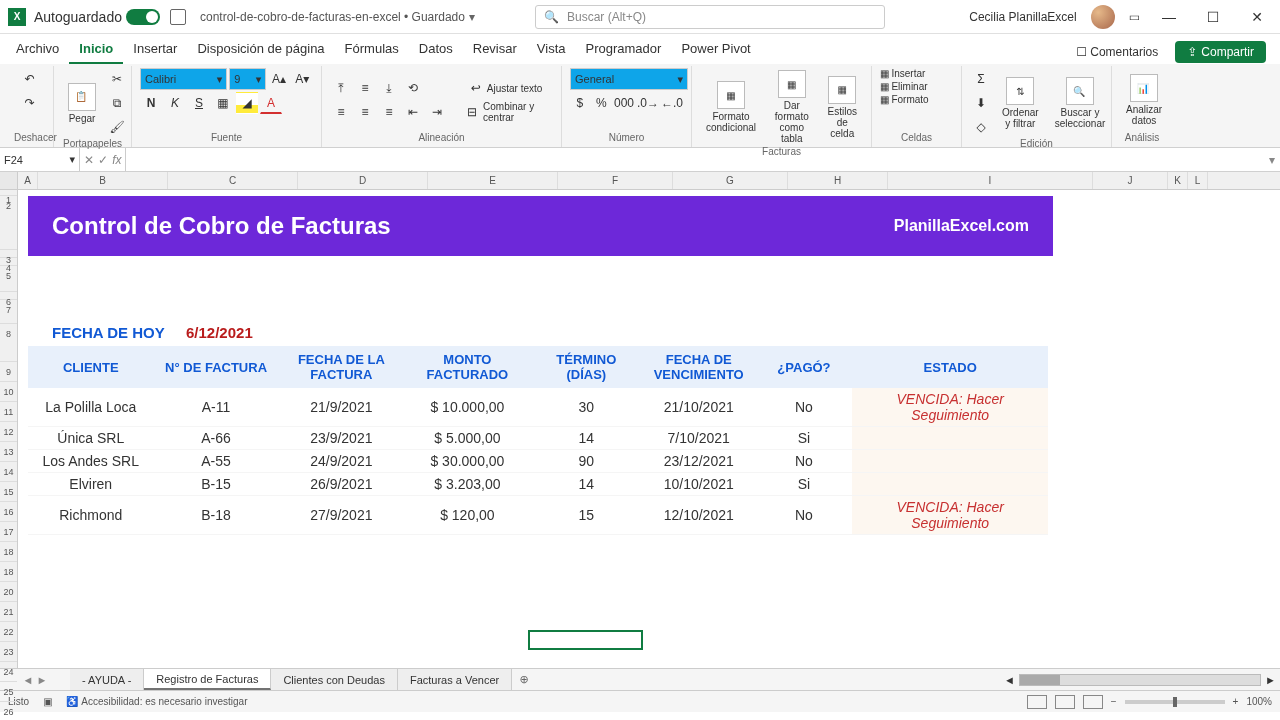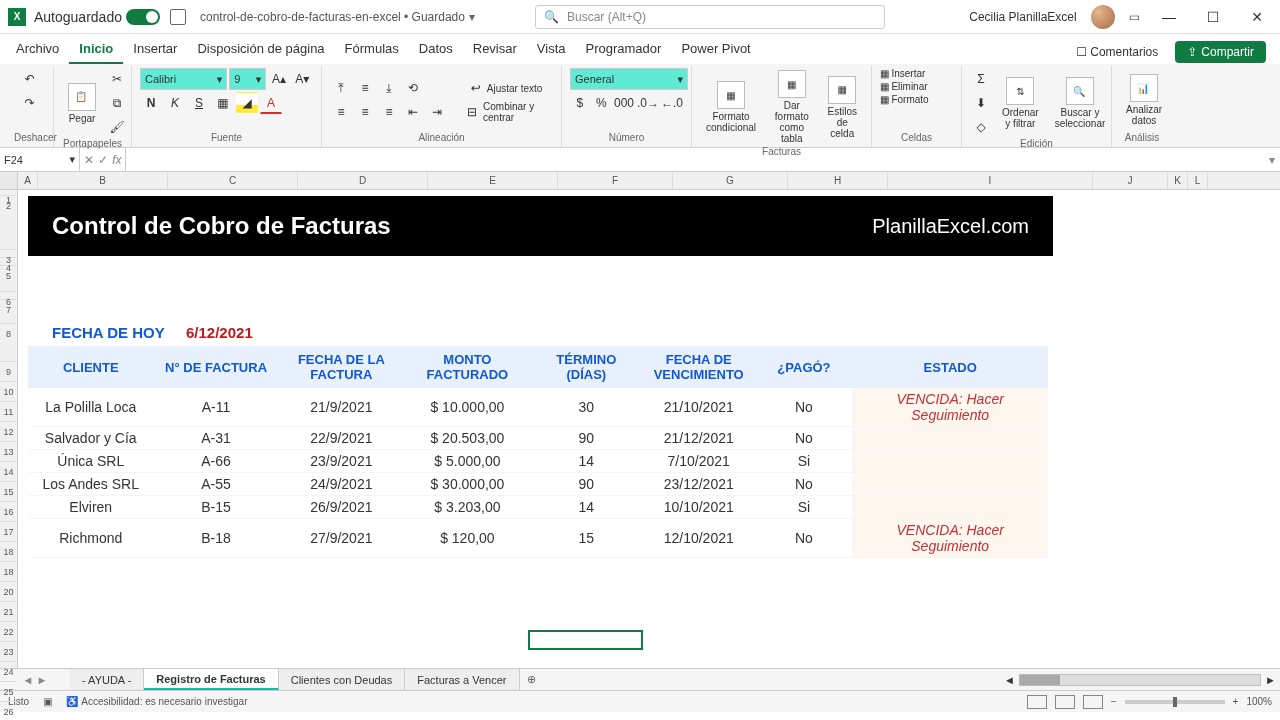--- a/index.html
+++ b/index.html
@@ -28,21 +28,21 @@
 .ribbon-right { margin-left:auto; display:flex; gap:8px; align-items:center; padding-right:8px;}
 .comments-btn { font-size:12px; padding:4px 8px; border:1px solid transparent;}
 .share-btn { background:#107c41; color:#fff; padding:4px 12px; border-radius:4px; font-size:12px; display:flex; align-items:center; gap:4px;}
 
 
 .ribbon-body { height: 84px; background: #f5f5f5; border-bottom: 1px solid #d0d0d0; display: flex; padding: 2px 6px 0; }
 .rgroup { border-right: 1px solid #ddd; padding: 2px 8px; display: flex; flex-direction: column; justify-content: space-between; }
 .rgroup-label { font-size: 10px; text-align: center; color: #666; padding-bottom: 2px; }
 .rg-content { flex:1; display:flex; align-items:center; gap:4px; }
 .btn-sm { width: 22px; height: 22px; display:flex; align-items:center; justify-content:center; border:1px solid transparent; font-size:12px;}
-.font-combo { height:22px; border:1px solid #ccc; background:#5eead4; padding:0 4px; font-size:11px; display:flex; align-items:center; justify-content:space-between;}
+.font-combo { height:22px; border:1px solid #ccc; background:#0ea5e9; padding:0 4px; font-size:11px; display:flex; align-items:center; justify-content:space-between;}
 .vstack { display:flex; flex-direction:column; gap:2px;}
 .hstack { display:flex; gap:2px; align-items:center;}
 .big-btn { display:flex; flex-direction:column; align-items:center; justify-content:center; font-size:10px; padding:2px 6px; gap:2px; text-align:center; line-height:1.1;}
 .big-icon { width:28px; height:28px; border:1px solid #bbb; background:#fff; display:flex;align-items:center;justify-content:center;}
 
 
 .formula-row { height: 24px; border-bottom: 1px solid #d0d0d0; display: flex; align-items: stretch; }
 .name-box { width: 80px; border-right:1px solid #ccc; padding:0 4px; font-size:11px; display:flex; align-items:center; justify-content:space-between;}
 .fx-btns { display:flex; align-items:center; padding:0 4px; gap:4px; border-right:1px solid #ccc; color:#888;}
 .formula-input { flex:1; padding:0 6px; font-size:11px; display:flex; align-items:center;}
@@ -53,43 +53,43 @@
 .corner { width: 18px; border-right:1px solid #ccc; background:#e8e8e8;}
 .ch { border-right:1px solid #ddd; text-align:center; line-height:18px;}
 
 
 .grid-wrap { display:flex; height: 478px; position:relative;}
 .row-headers { width:18px; background:#f0f0f0; border-right:1px solid #ccc; font-size:9px; color:#555;}
 .rh { height:20px; border-bottom:1px solid #ddd; text-align:center; line-height:20px;}
 .sheet { flex:1; position:relative; overflow:hidden;}
 
 
-.banner { position:absolute; left:10px; top:6px; width:1025px; height:60px; background:#000000; color:#fff; display:flex; align-items:center; justify-content:space-between; padding:0 24px;}
+.banner { position:absolute; left:10px; top:6px; width:1025px; height:60px; background:#6d28d9; color:#fff; display:flex; align-items:center; justify-content:space-between; padding:0 24px;}
 .banner h1{ font-size:24px; font-weight:bold;}
-.banner-brand{ font-size:20px; font-weight:normal;}
+.banner-brand{ font-size:16px; font-weight:bold;}
 
 .subtitle{position:absolute; left:18px; top:98px; font-size:17px; color:#777;}
 .fecha-hoy-lbl{position:absolute; left:34px; top:134px; font-size:15px; font-weight:bold; color:#1159d4;}
 .fecha-hoy-val{position:absolute; left:168px; top:134px; font-size:15px; font-weight:bold; color:#b91c1c;}
 
 
 .tbl { position:absolute; left:10px; top:156px; width:1020px; border-collapse:collapse; font-size:14px;}
 .tbl th { background:#e8f0fb; color:#1159d4; font-weight:bold; padding:6px 4px; text-align:center; height:38px; font-size:13px;}
 .tbl td { padding:3px 6px; text-align:center; height:21px; border-bottom:1px solid #f5f5f5;}
 .estado-cell{ color:#c73030; font-style:italic; background:#fdf7f0;}
 .estado-blank{background:#fdf7f0;}
 
 
 .active-cell{position:absolute; border:2px solid #107c41; background:#fff;}
 
 
 .sheet-bar { height: 22px; border-top:1px solid #ccc; display:flex; align-items:stretch; background:#f5f5f5; font-size:11px;}
 .sheet-nav{width:70px;display:flex;align-items:center;justify-content:center;gap:6px;color:#888;}
 .stab{padding:0 12px; display:flex; align-items:center; border-right:1px solid #ccc; background:#eee;}
-.stab.active{background:#fff; border-bottom:2px solid #14b8a6; font-weight:700;}
+.stab.active{background:#fff; border-bottom:2px solid #737373; font-weight:400;}
 .add-sheet{width:24px;display:flex;align-items:center;justify-content:center;color:#666;}
 .hscroll{margin-left:auto; width:280px; display:flex; align-items:center; padding:0 4px; gap:4px;}
 .hscroll-track{flex:1;height:12px;background:#ddd;position:relative;border:1px solid #bbb;}
 .hscroll-thumb{position:absolute;left:0;top:0;height:100%;width:40px;background:#aaa;}
 
 
 .status-bar{height:22px; border-top:1px solid #ccc; background:#f5f5f5; display:flex; align-items:center; padding:0 8px; font-size:10px; color:#555; gap:14px;}
 .status-right{margin-left:auto; display:flex; align-items:center; gap:8px;}
 .view-btn{width:20px;height:14px;border:1px solid #888;}
 .zoom-slider{width:100px;height:4px;background:#ccc;position:relative;}
@@ -365,30 +365,20 @@
             <td>La Polilla Loca</td>
             <td>A-11</td>
             <td>21/9/2021</td>
             <td>$ 10.000,00</td>
             <td>30</td>
             <td>21/10/2021</td>
             <td>No</td>
             <td class="estado-cell">VENCIDA: Hacer Seguimiento</td>
           </tr>
           <tr>
-            <td>Salvador y Cía</td>
-            <td>A-31</td>
-            <td>22/9/2021</td>
-            <td>$ 20.503,00</td>
-            <td>90</td>
-            <td>21/12/2021</td>
-            <td>No</td>
-            <td class="estado-blank"></td>
-          </tr>
-          <tr>
             <td>Única SRL</td>
             <td>A-66</td>
             <td>23/9/2021</td>
             <td>$ 5.000,00</td>
             <td>14</td>
             <td>7/10/2021</td>
             <td>Si</td>
             <td class="estado-blank"></td>
           </tr>
           <tr>

